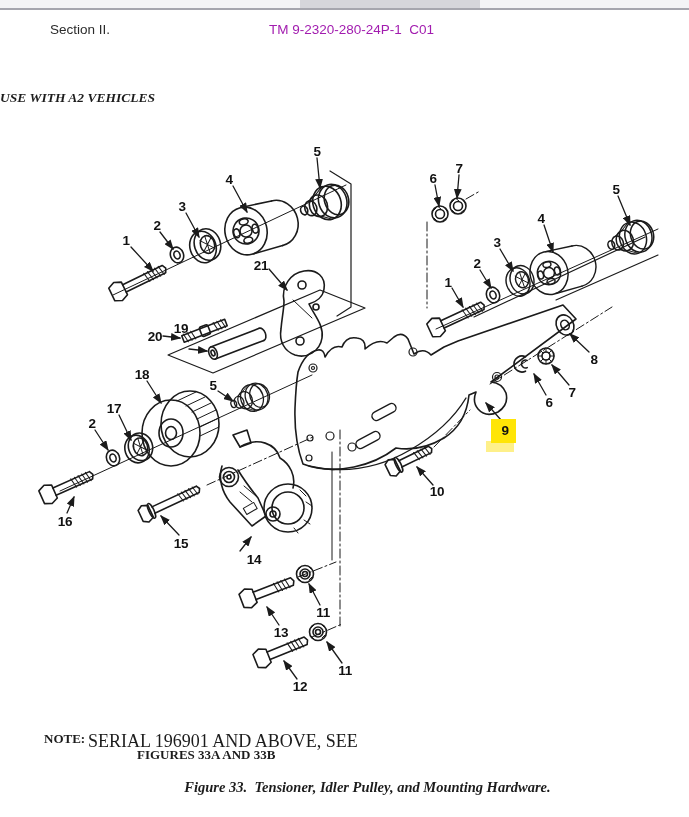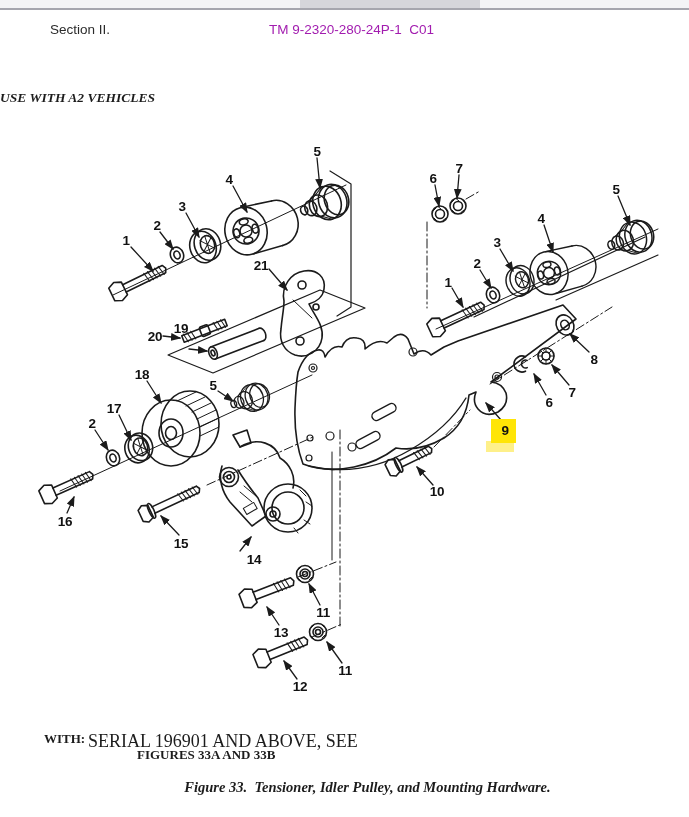--- a/index.html
+++ b/index.html
@@ -359,16 +359,16 @@
     <div class="callout" style="left: 65px; top: 521px;">16</div>
     <div class="callout" style="left: 213px; top: 385px;">5</div>
     <div class="callout" style="left: 181px; top: 543px;">15</div>
     <div class="callout" style="left: 254px; top: 559px;">14</div>
     <div class="callout" style="left: 323px; top: 612px;">11</div>
     <div class="callout" style="left: 281px; top: 632px;">13</div>
     <div class="callout" style="left: 345px; top: 670px;">11</div>
     <div class="callout" style="left: 300px; top: 686px;">12</div>
   </div>
 
-<div class="note-label">WITH:</div>
+<div class="note-label">NOTE:</div>
 <div class="note-line1">SERIAL 196901 AND ABOVE, SEE</div>
 <div class="note-line2">FIGURES 33A AND 33B</div>
 <div class="caption">Figure 33.  Tensioner, Idler Pulley, and Mounting Hardware.</div>
 
 </body></html>

